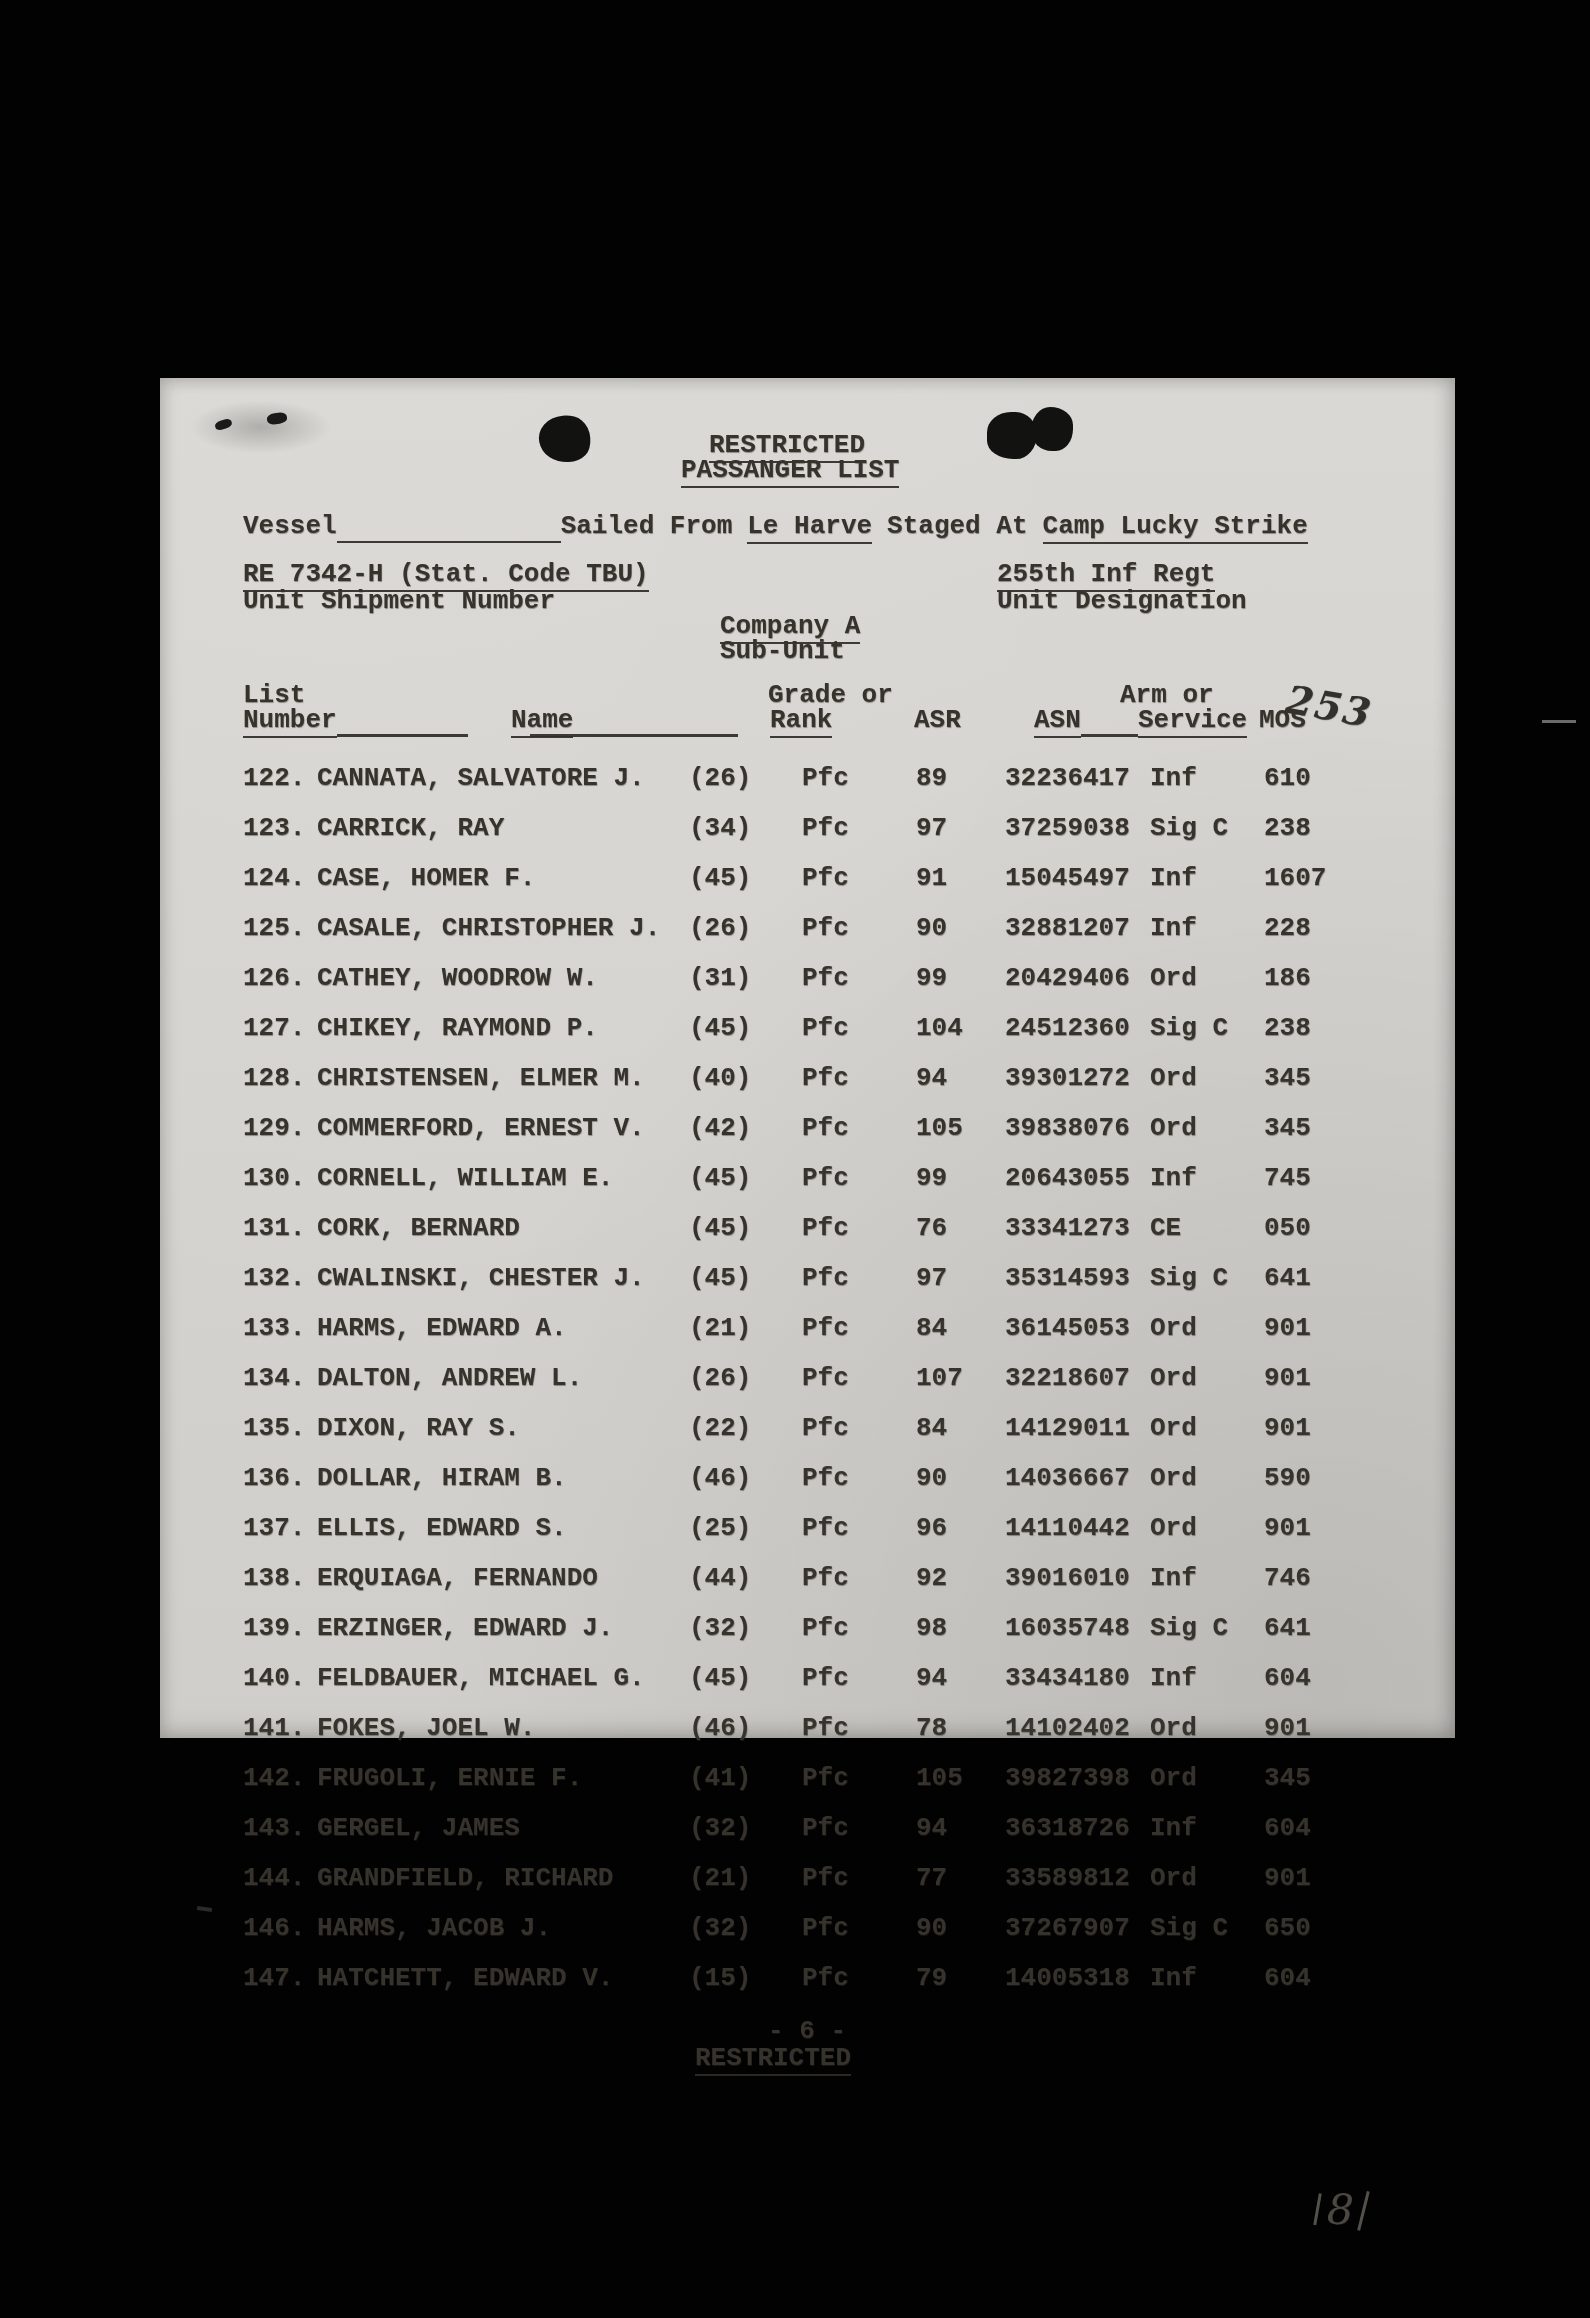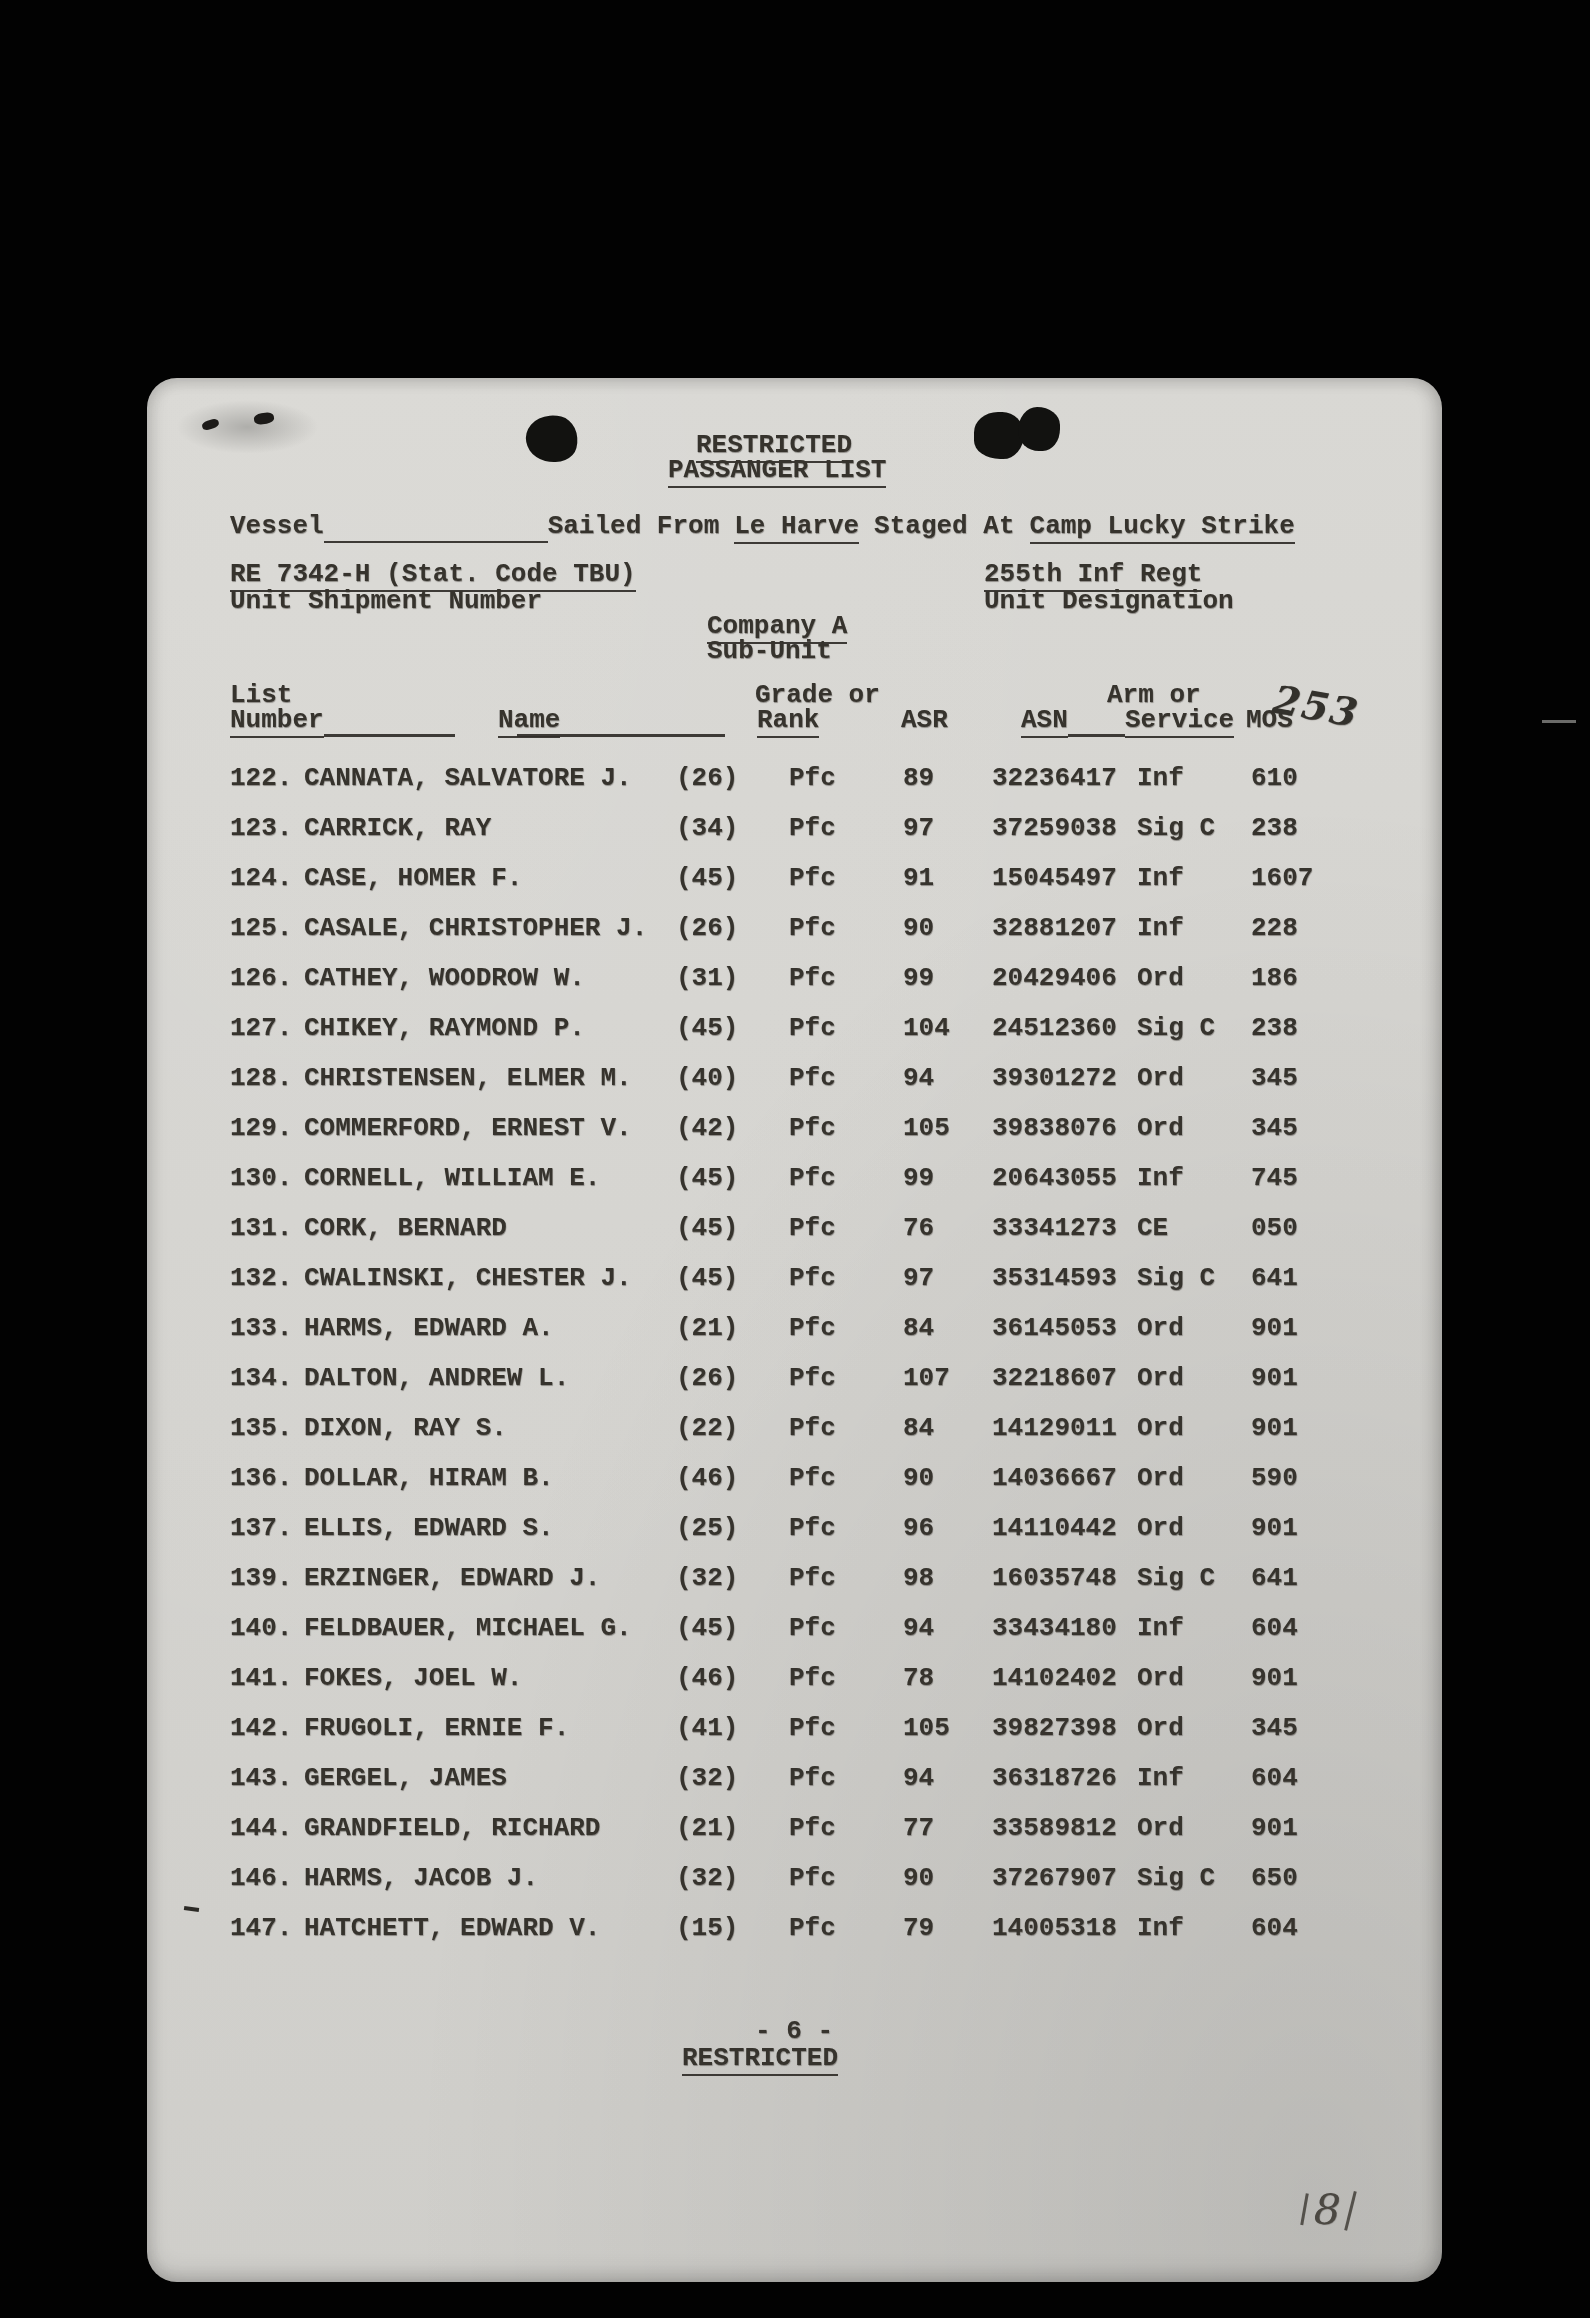--- a/index.html
+++ b/index.html
@@ -5,28 +5,27 @@
   * { margin:0; padding:0; box-sizing:border-box; }
   html,body { background:#000; }
   body {
     width:1590px; height:2319px; position:relative; overflow:hidden;
     font-family:"Liberation Mono","DejaVu Sans Mono",monospace;
   }
   .stage { position:absolute; inset:0; background:#020202; }
 
   
   .paper {
-    position:absolute; left:147px; top:378px; width:1295px; height:1904px;
+    position:absolute; left:160px; top:378px; width:1295px; height:1360px;
     background:
       radial-gradient(ellipse at 15% 8%, rgba(255,255,255,0.06), transparent 55%),
       radial-gradient(ellipse at 90% 96%, rgba(0,0,0,0.10), transparent 55%),
       linear-gradient(180deg,#d9d8d4 0%, #d4d3cf 55%, #cfceca 100%);
     box-shadow: inset -5.9px 0 18.5px rgba(0,0,0,0.14), inset 0 -8.4px 22px rgba(0,0,0,0.12), inset 3.4px 3.4px 15px rgba(0,0,0,0.08);
     color:#36332d;
-    border-radius:30px;
   }
   .paper, .paper * { text-shadow: 0.5px 0.5px 0.8px rgba(50,47,42,0.45); }
 
   .abs { position:absolute; line-height:31px; font-size:26px; font-weight:700; white-space:pre; }
   .u { border-bottom:2.5px solid rgba(48,45,40,0.92); padding-bottom:0.8px; }
   .fill-line { position:absolute; height:2.5px; background:rgba(48,45,40,0.92); }
   .gap { display:inline-block; width:15px; }
   .blank-underline { display:inline-block; width:224px; height:28px; border-bottom:2.5px solid rgba(48,45,40,0.92); vertical-align:bottom; }
 
   
@@ -303,20 +302,30 @@
               <td class="w-number">137.</td>
               <td class="w-name">ELLIS, EDWARD S.</td>
               <td class="w-paren">(25)</td>
               <td class="w-rank">Pfc</td>
               <td class="w-asr">96</td>
               <td class="w-asn">14110442</td>
               <td class="w-arm">Ord</td>
               <td class="w-mos">901</td>
             </tr>
             <tr>
+              <td class="w-number">138.</td>
+              <td class="w-name">ERQUIAGA, FERNANDO</td>
+              <td class="w-paren">(44)</td>
+              <td class="w-rank">Pfc</td>
+              <td class="w-asr">92</td>
+              <td class="w-asn">39016010</td>
+              <td class="w-arm">Inf</td>
+              <td class="w-mos">746</td>
+            </tr>
+            <tr>
               <td class="w-number">139.</td>
               <td class="w-name">ERZINGER, EDWARD J.</td>
               <td class="w-paren">(32)</td>
               <td class="w-rank">Pfc</td>
               <td class="w-asr">98</td>
               <td class="w-asn">16035748</td>
               <td class="w-arm">Sig C</td>
               <td class="w-mos">641</td>
             </tr>
             <tr>

